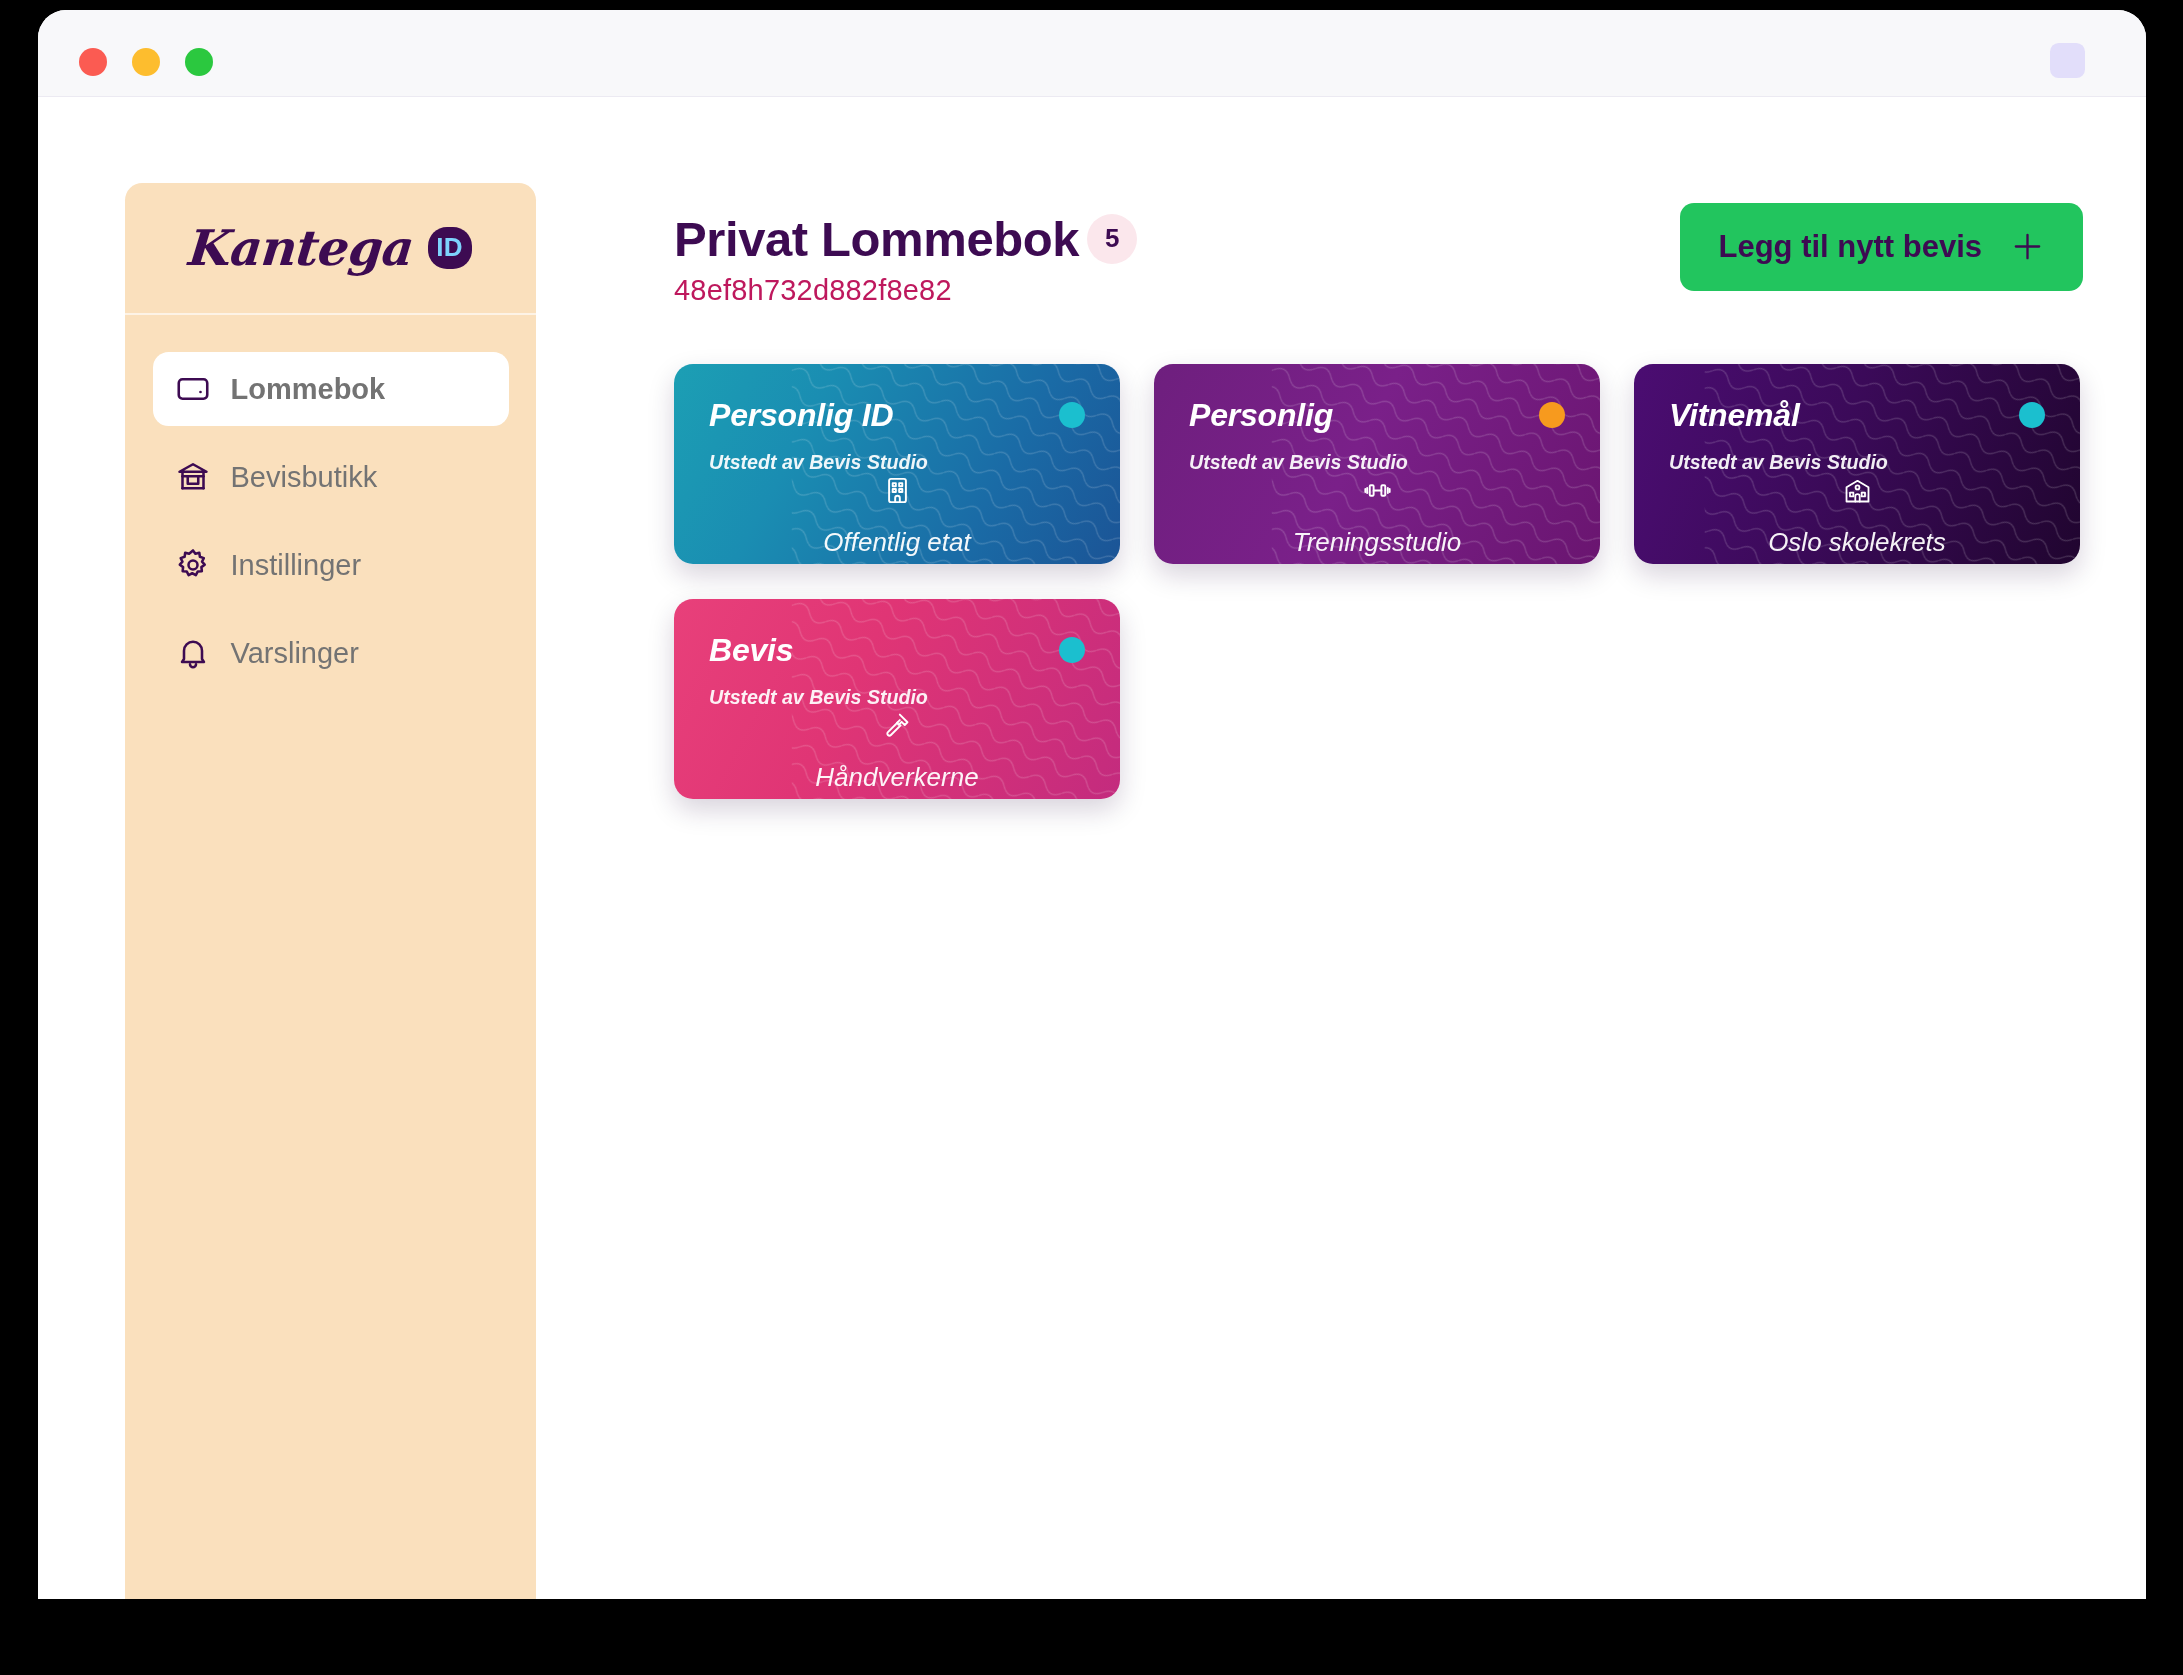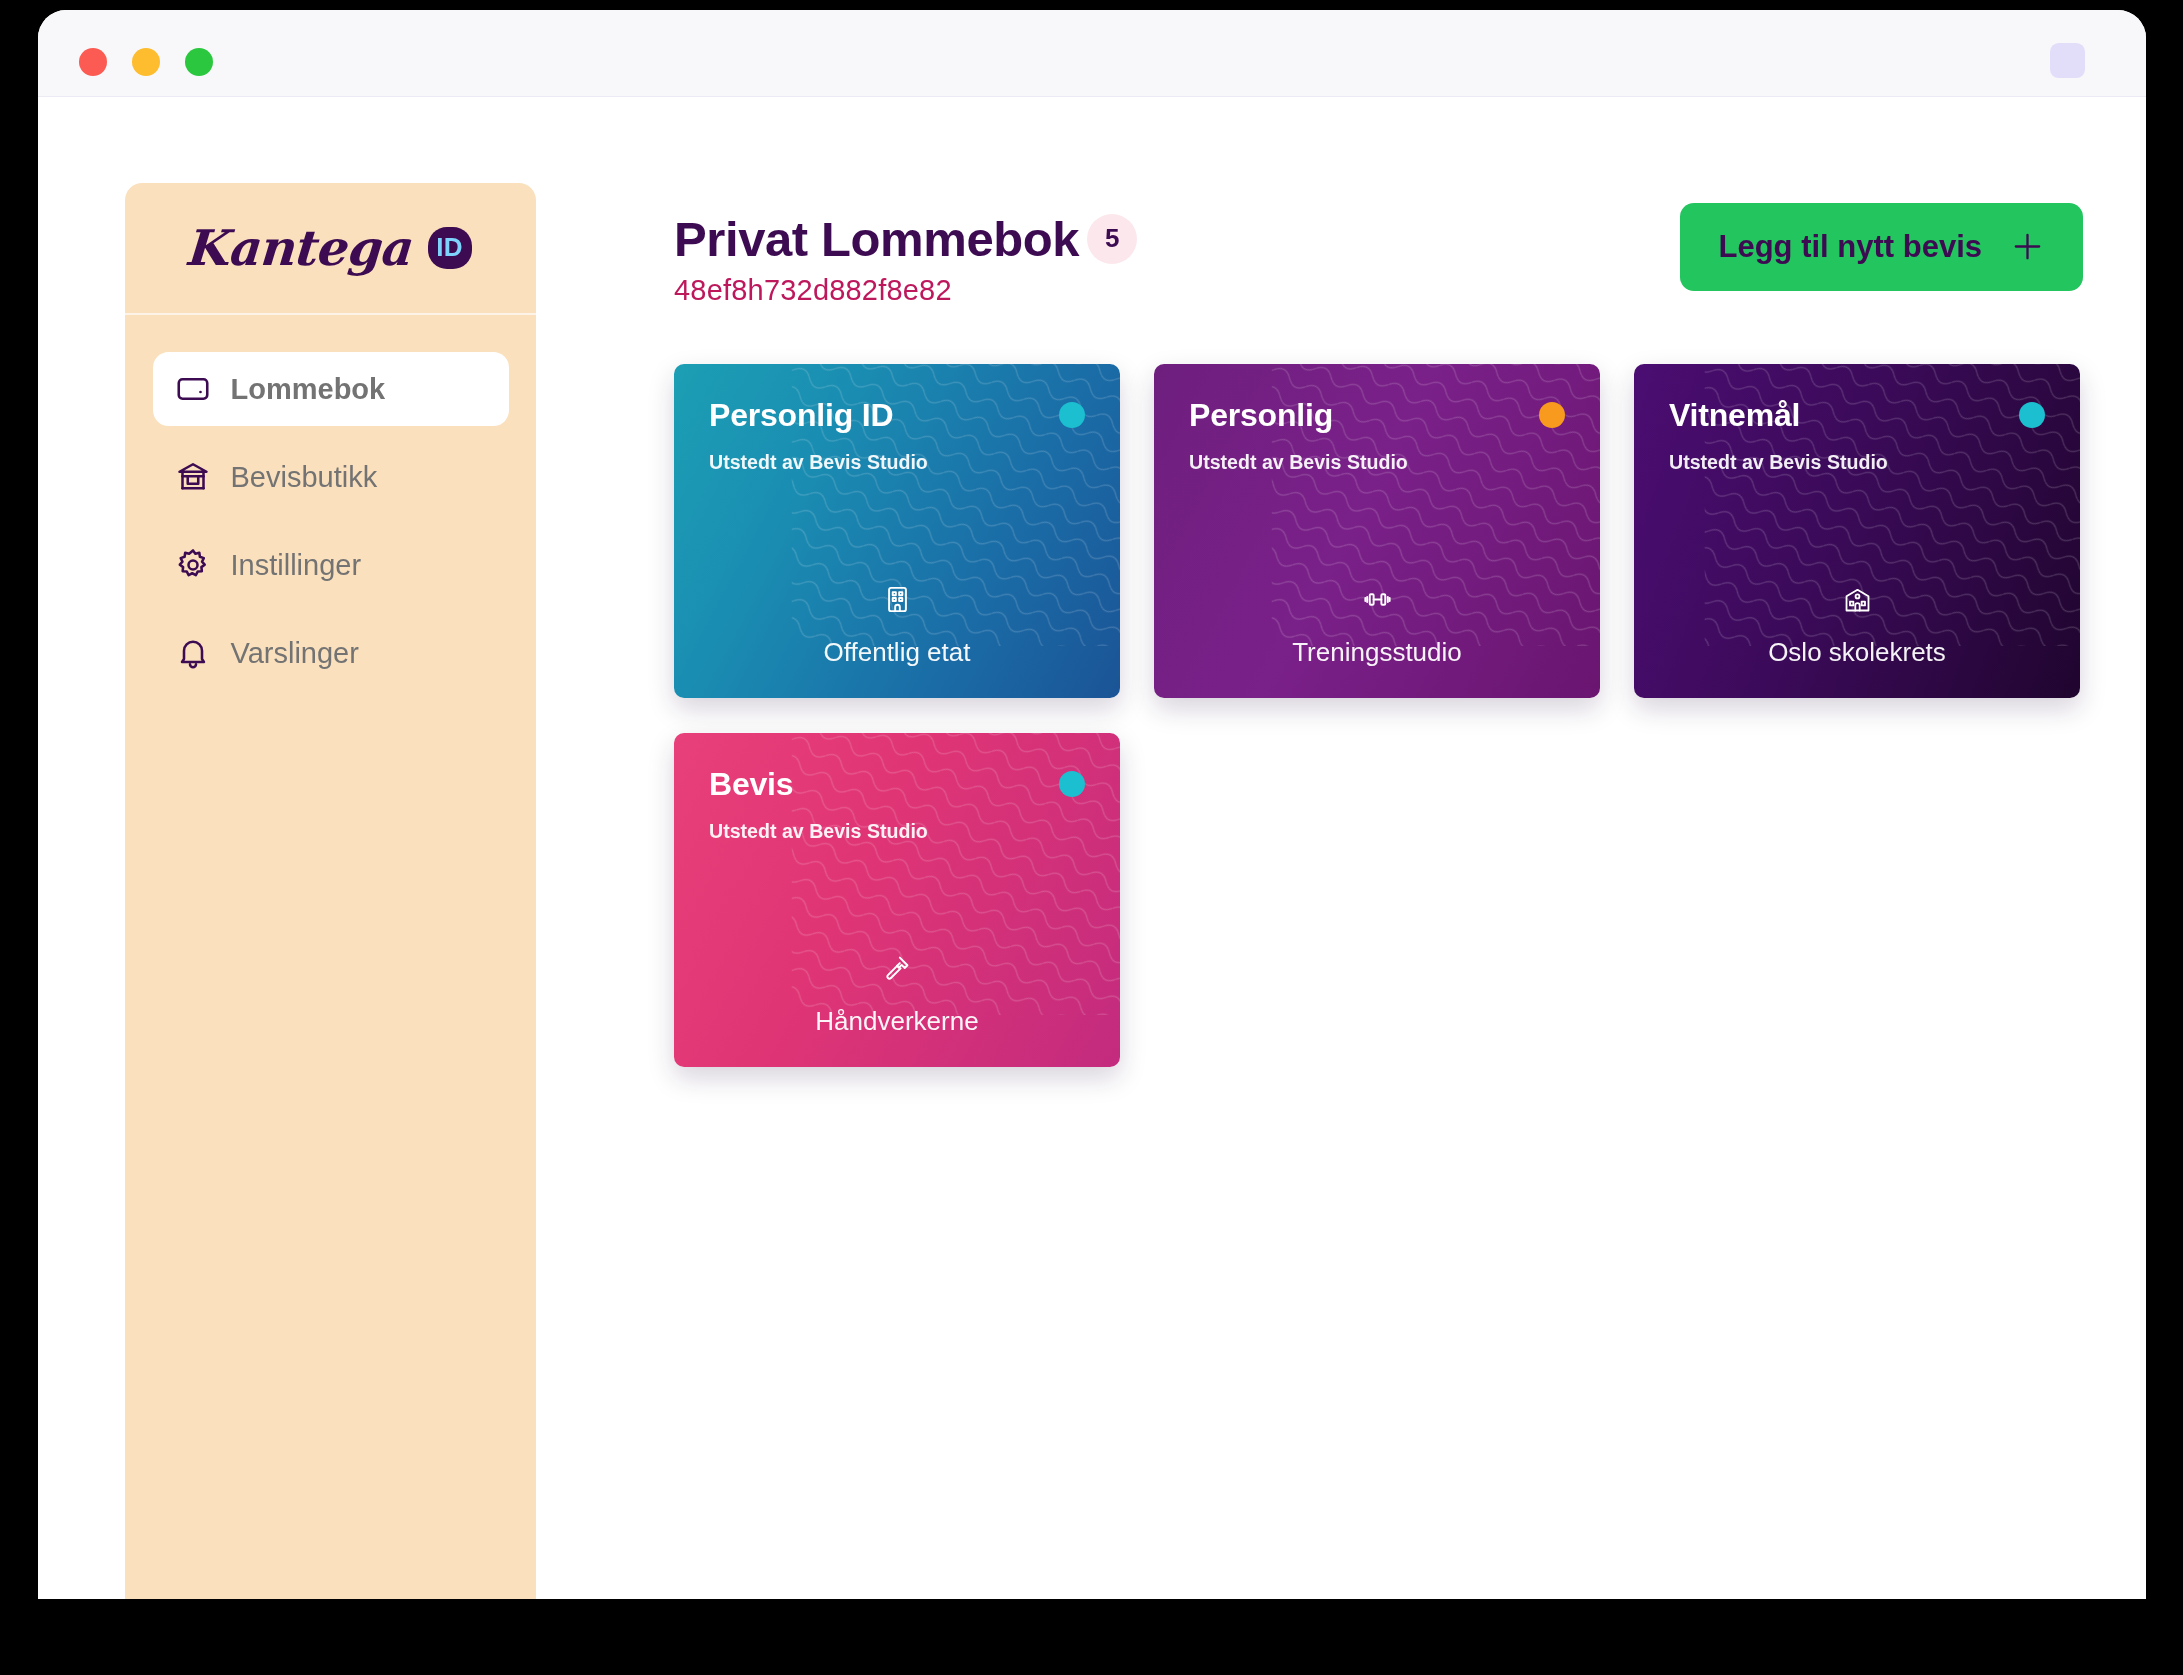--- a/index.html
+++ b/index.html
@@ -210,25 +210,26 @@
   
   .cards {
     margin-top: 57px;
     display: grid;
     grid-template-columns: repeat(3, 446px);
     gap: 35px 34px;
   }
 
   .card {
     position: relative;
-    height: 334px;
-    border-radius: 10px;
+    height: 200px;
+    border-radius: 19px;
     overflow: hidden;
     box-shadow: 0 11px 27px rgba(40,10,60,0.18);
     cursor: pointer;
+    font-style: italic;
   }
   .card-waves {
     position: absolute;
     inset: 0;
     opacity: 0.30;
     pointer-events: none;
   }
   .card-inner {
     position: relative;
     height: 100%;

